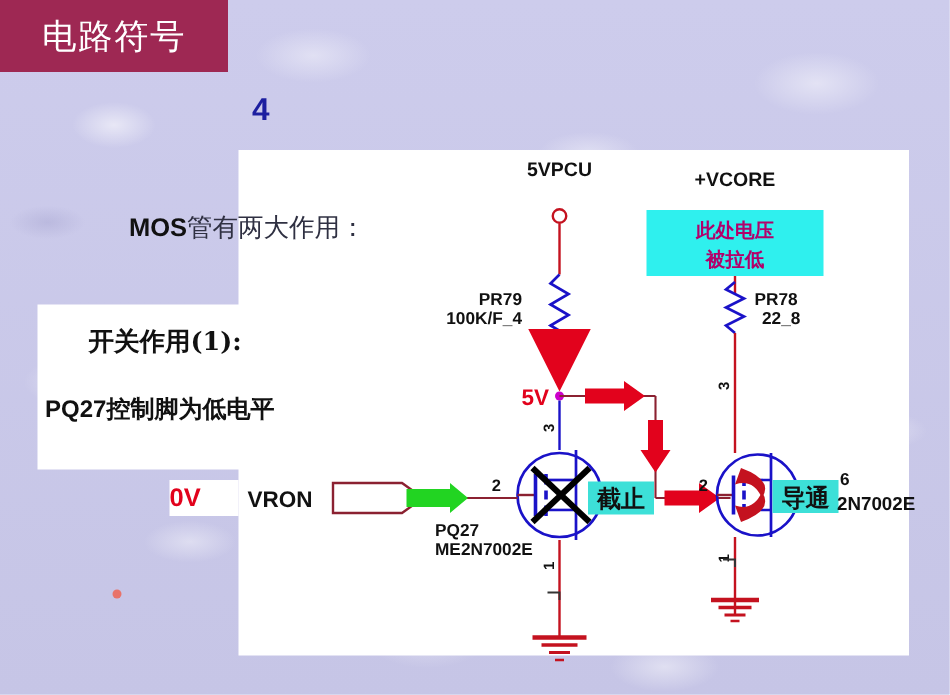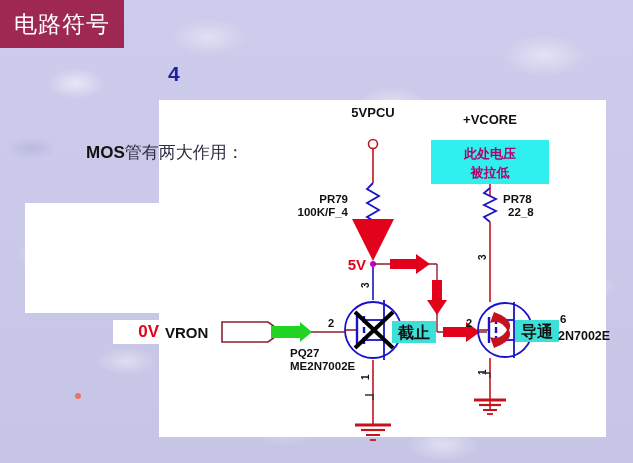--- a/index.html
+++ b/index.html
@@ -22,21 +22,21 @@
       radial-gradient(ellipse 58px 28px at 45% 92%, rgba(255,255,255,.35), rgba(255,255,255,0) 70%),
       radial-gradient(ellipse 52px 24px at 70% 96%, rgba(255,255,255,.45), rgba(255,255,255,0) 70%),
       radial-gradient(ellipse 42px 18px at 93% 62%, rgba(255,255,255,.38), rgba(255,255,255,0) 70%),
       radial-gradient(ellipse 36px 16px at 5%  32%, rgba(150,148,196,.30), rgba(150,148,196,0) 70%),
       radial-gradient(ellipse 40px 18px at 52% 40%, rgba(150,148,196,.22), rgba(150,148,196,0) 70%),
       radial-gradient(ellipse 38px 17px at 78% 70%, rgba(150,148,196,.26), rgba(150,148,196,0) 70%),
       linear-gradient(#cdccec,#c6c5e6);
   }
   
   #badge{
-    position:absolute;left:0;top:0;width:124px;height:48px;
+    position:absolute;left:0;top:0;width:152px;height:48px;
     background:#9e2853;
     display:flex;align-items:center;justify-content:center;
   }
   #badge span{
     color:#ffffff;font-size:23px;letter-spacing:1px;
     font-family:"DejaVu Serif","Liberation Serif",serif;
   }
   
   #title{
     position:absolute;left:168px;top:58px;width:340px;height:32px;
@@ -69,21 +69,21 @@
     font-family:"DejaVu Serif","Liberation Serif",serif;
   }
   #note .t2{
     position:absolute;left:5px;top:60px;font-size:16px;font-weight:bold;color:#111;
     font-family:"DejaVu Serif","Liberation Serif",serif;white-space:nowrap;
   }
   #note .t2 .en{font-family:"Liberation Sans",sans-serif;}
   
   #zerov{
     position:absolute;left:113px;top:320px;width:46px;height:24px;
-    background:#fff;z-index:7;display:flex;align-items:center;justify-content:flex-end;
+    background:#fff;z-index:7;display:flex;align-items:center;justify-content:flex-start;
   }
   #zerov span{color:#e2021c;font-size:17px;font-weight:bold;}
   
   #svg{position:absolute;left:0;top:0;width:633px;height:463px;z-index:5;}
   .lbl{font-family:"Liberation Sans",sans-serif;font-weight:bold;}
   .cn{font-family:"DejaVu Serif","Liberation Serif",serif;font-weight:bold;}
   
   #speck{
     position:absolute;left:75px;top:393px;width:6px;height:6px;border-radius:50%;
     background:#e8736a;z-index:6;
@@ -102,20 +102,22 @@
   <span class="num">4</span>
 </div>
 
 <div id="panel"></div>
 
 <div id="intro">
   <div class="l2"><b>MOS</b><span>管有两大作用：</span></div>
 </div>
 
 <div id="note">
+  <div class="t1">开关作用(1):</div>
+  <div class="t2"><span class="en">PQ27</span><span>控制脚为低电平</span></div>
 </div>
 
 <div id="zerov">
   <span>0V</span>
 </div>
 
 <div id="speck"></div>
 
 <svg id="svg" viewBox="0 0 633 463">
   <defs>

